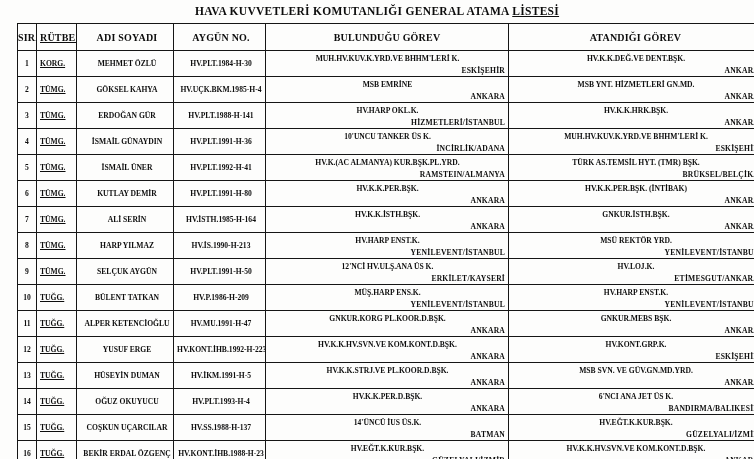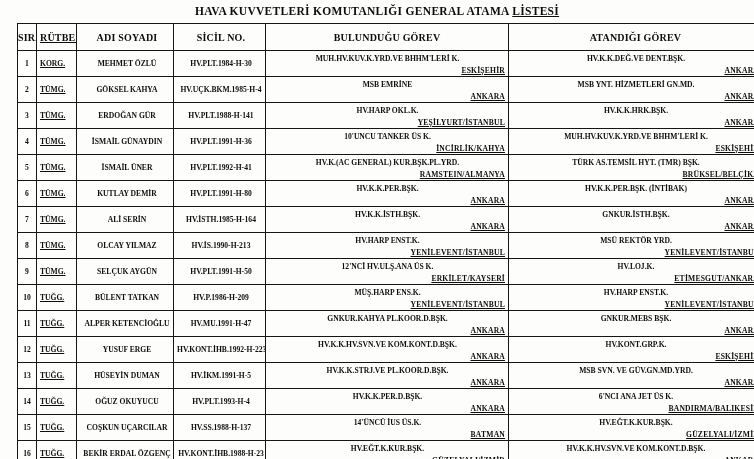--- a/index.html
+++ b/index.html
@@ -57,41 +57,41 @@
   .c-atandigi { width: 253px; vertical-align: top; }
   .gorev-wrap {
     display: flex;
     flex-direction: column;
     justify-content: space-between;
     height: 25px;
     box-sizing: border-box;
     padding: 3px 3px 1px 4px;
   }
   .gorev-line { text-align: center; white-space: nowrap; }
-  .yer-line   { text-align: right; white-space: nowrap; letter-spacing: 0.2px; text-decoration: underline; }
+  .yer-line   { text-align: right; white-space: nowrap; letter-spacing: 0.2px; }
   td, th { white-space: nowrap; }
 </style>
 </head>
 <body>
 
 <div class="page">
 
   <div class="doc-title">
     <span>HAVA KUVVETLERİ KOMUTANLIĞI GENERAL ATAMA</span>
     <span> </span>
     <span class="u">LİSTESİ</span>
   </div>
 
   <table class="atama">
     <thead>
       <tr>
         <th class="c-sira">SIRA</th>
         <th class="c-rutbe">RÜTBESİ</th>
         <th class="c-ad">ADI SOYADI</th>
-        <th class="c-sicil">SİCİL NO.</th>
+        <th class="c-sicil">AYGÜN NO.</th>
         <th class="c-gorev">BULUNDUĞU GÖREV</th>
         <th class="c-atandigi">ATANDIĞI GÖREV</th>
       </tr>
     </thead>
     <tbody>
     <tr>
       <td class="c-sira">1</td>
       <td class="c-rutbe">KORG.</td>
       <td class="c-ad">MEHMET ÖZLÜ</td>
       <td class="c-sicil">HV.PLT.1984-H-30</td>
@@ -129,58 +129,58 @@
     </tr>
 
     <tr>
       <td class="c-sira">3</td>
       <td class="c-rutbe">TÜMG.</td>
       <td class="c-ad">ERDOĞAN GÜR</td>
       <td class="c-sicil">HV.PLT.1988-H-141</td>
       <td class="c-gorev">
         <div class="gorev-wrap">
           <div class="gorev-line">HV.HARP OKL.K.</div>
-          <div class="yer-line">YEŞİLYURT/İSTANBUL</div>
+          <div class="yer-line">HİZMETLERİ/İSTANBUL</div>
         </div>
       </td>
       <td class="c-atandigi">
         <div class="gorev-wrap">
           <div class="gorev-line">HV.K.K.HRK.BŞK.</div>
           <div class="yer-line">ANKARA</div>
         </div>
       </td>
     </tr>
 
     <tr>
       <td class="c-sira">4</td>
       <td class="c-rutbe">TÜMG.</td>
       <td class="c-ad">İSMAİL GÜNAYDIN</td>
       <td class="c-sicil">HV.PLT.1991-H-36</td>
       <td class="c-gorev">
         <div class="gorev-wrap">
           <div class="gorev-line">10'UNCU TANKER ÜS K.</div>
-          <div class="yer-line">İNCİRLİK/KAHYA</div>
+          <div class="yer-line">İNCİRLİK/ADANA</div>
         </div>
       </td>
       <td class="c-atandigi">
         <div class="gorev-wrap">
           <div class="gorev-line">MUH.HV.KUV.K.YRD.VE BHHM'LERİ K.</div>
           <div class="yer-line">ESKİŞEHİR</div>
         </div>
       </td>
     </tr>
 
     <tr>
       <td class="c-sira">5</td>
       <td class="c-rutbe">TÜMG.</td>
       <td class="c-ad">İSMAİL ÜNER</td>
       <td class="c-sicil">HV.PLT.1992-H-41</td>
       <td class="c-gorev">
         <div class="gorev-wrap">
-          <div class="gorev-line">HV.K.(AC GENERAL) KUR.BŞK.PL.YRD.</div>
+          <div class="gorev-line">HV.K.(AC ALMANYA) KUR.BŞK.PL.YRD.</div>
           <div class="yer-line">RAMSTEIN/ALMANYA</div>
         </div>
       </td>
       <td class="c-atandigi">
         <div class="gorev-wrap">
           <div class="gorev-line">TÜRK AS.TEMSİL HYT. (TMR) BŞK.</div>
           <div class="yer-line">BRÜKSEL/BELÇİKA</div>
         </div>
       </td>
     </tr>
@@ -219,21 +219,21 @@
         <div class="gorev-wrap">
           <div class="gorev-line">GNKUR.İSTH.BŞK.</div>
           <div class="yer-line">ANKARA</div>
         </div>
       </td>
     </tr>
 
     <tr>
       <td class="c-sira">8</td>
       <td class="c-rutbe">TÜMG.</td>
-      <td class="c-ad">OLCAY YILMAZ</td>
+      <td class="c-ad">HARP YILMAZ</td>
       <td class="c-sicil">HV.İS.1990-H-213</td>
       <td class="c-gorev">
         <div class="gorev-wrap">
           <div class="gorev-line">HV.HARP ENST.K.</div>
           <div class="yer-line">YENİLEVENT/İSTANBUL</div>
         </div>
       </td>
       <td class="c-atandigi">
         <div class="gorev-wrap">
           <div class="gorev-line">MSÜ REKTÖR YRD.</div>
@@ -280,21 +280,21 @@
       </td>
     </tr>
 
     <tr>
       <td class="c-sira">11</td>
       <td class="c-rutbe">TUĞG.</td>
       <td class="c-ad">ALPER KETENCİOĞLU</td>
       <td class="c-sicil">HV.MU.1991-H-47</td>
       <td class="c-gorev">
         <div class="gorev-wrap">
-          <div class="gorev-line">GNKUR.KAHYA PL.KOOR.D.BŞK.</div>
+          <div class="gorev-line">GNKUR.KORG PL.KOOR.D.BŞK.</div>
           <div class="yer-line">ANKARA</div>
         </div>
       </td>
       <td class="c-atandigi">
         <div class="gorev-wrap">
           <div class="gorev-line">GNKUR.MEBS BŞK.</div>
           <div class="yer-line">ANKARA</div>
         </div>
       </td>
     </tr>

